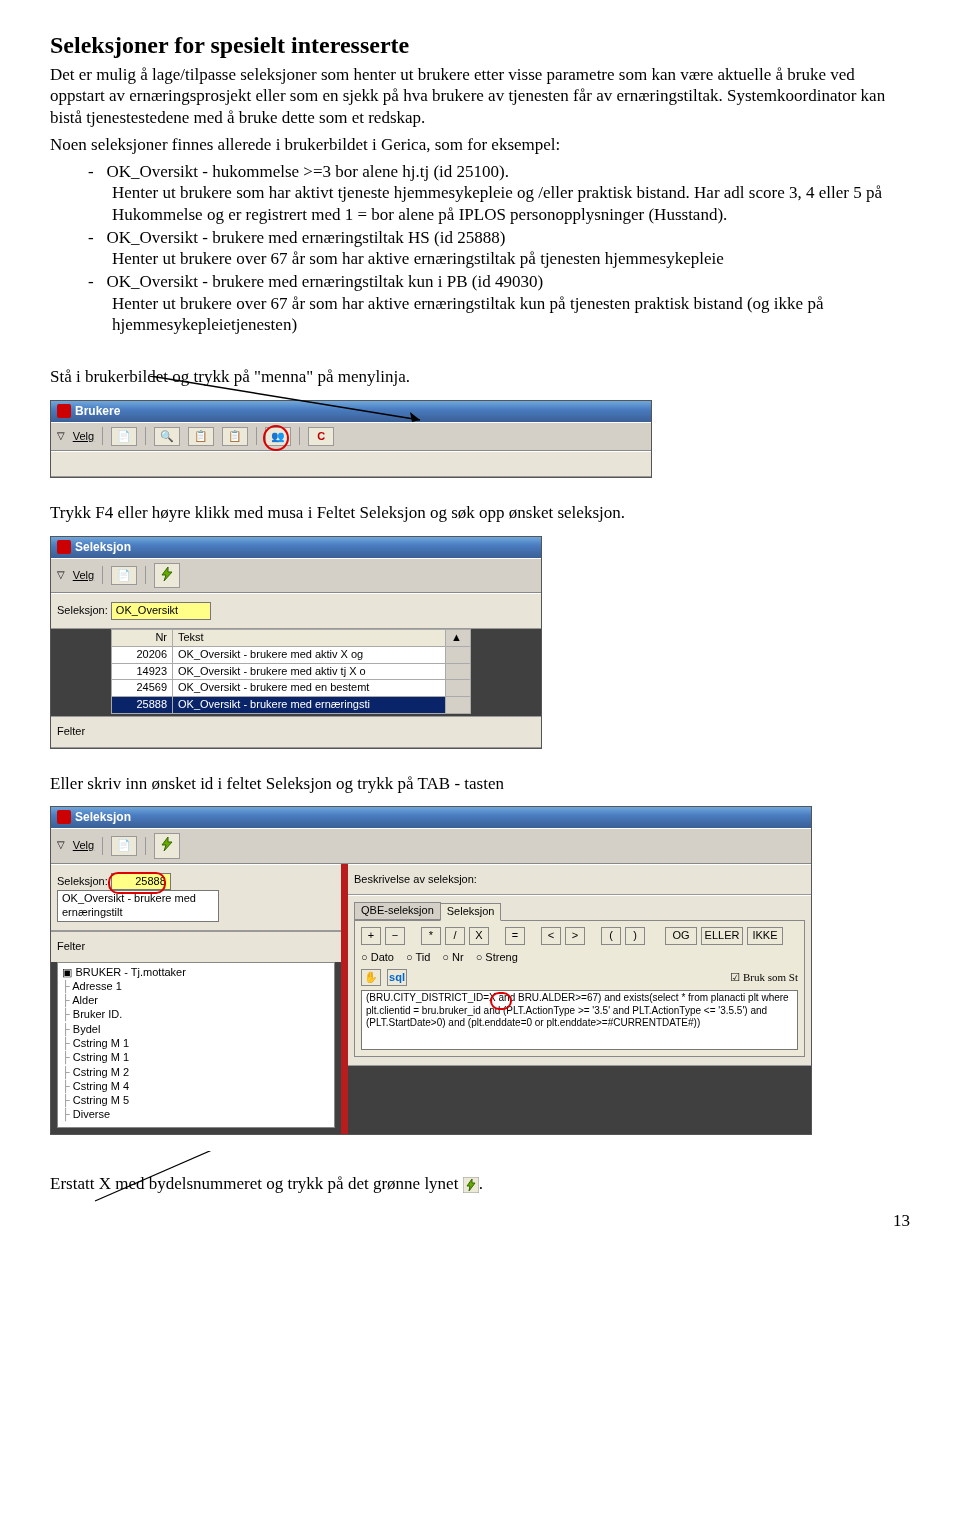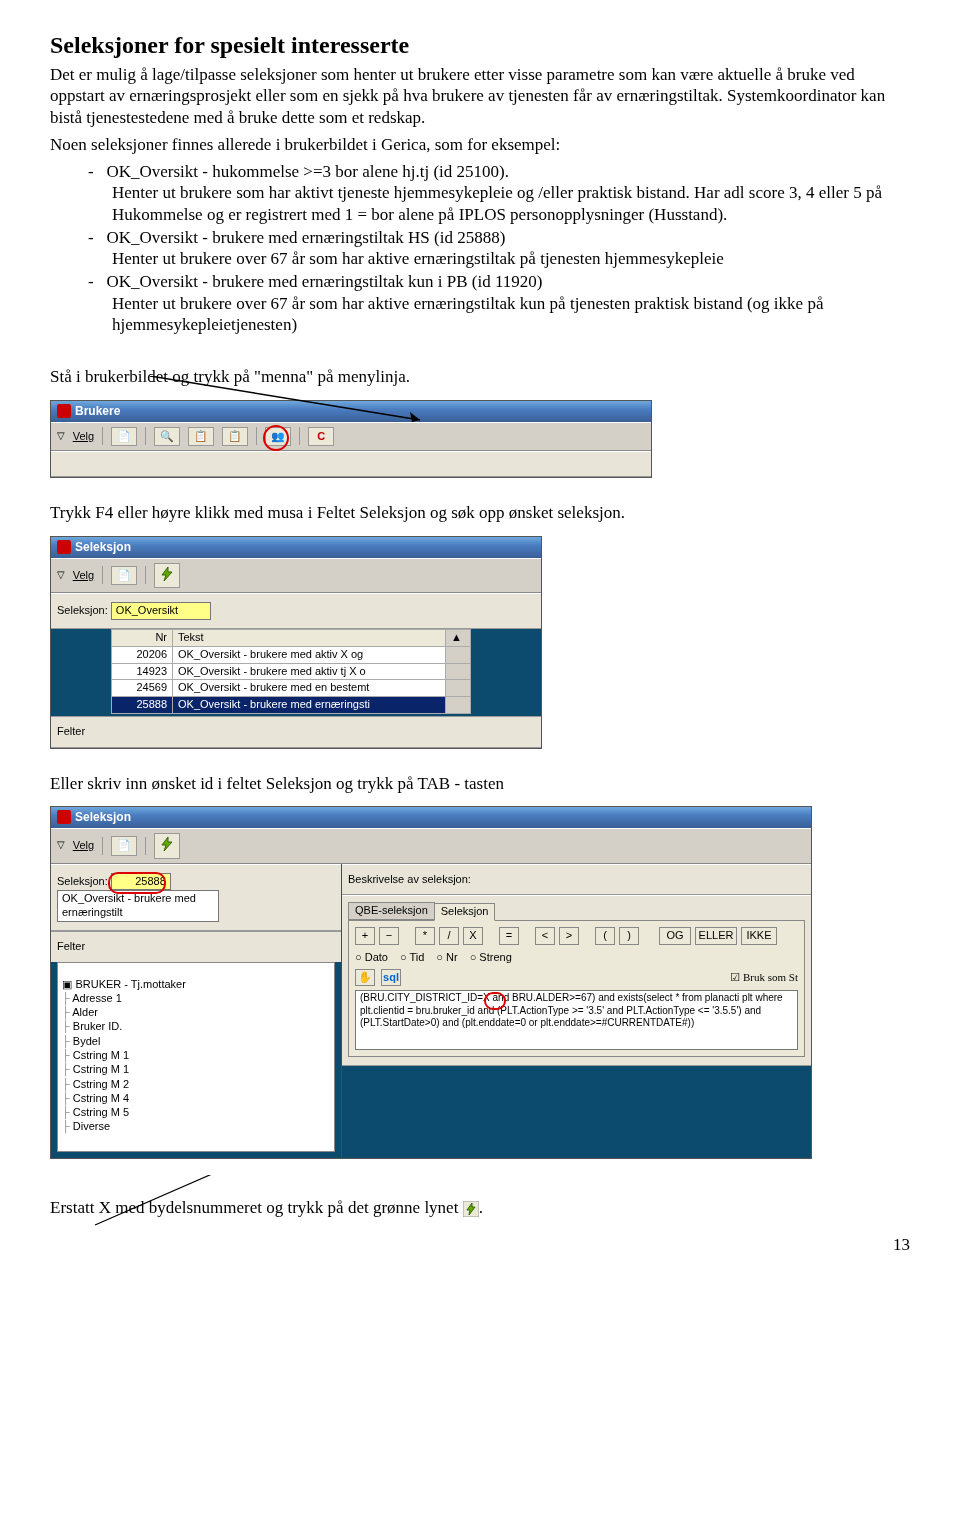--- a/index.html
+++ b/index.html
@@ -14,21 +14,21 @@
   }
   h1 { font-size: 24px; font-weight: bold; margin: 0 0 4px 0; }
   p { margin: 0 0 6px 0; }
   .indent-block { margin-left: 38px; }
   .dash-item { text-indent: -24px; padding-left: 24px; margin-bottom: 2px; }
   .bold { font-weight: bold; }
   .under { text-decoration: underline; }
   .sshot {
     display: inline-block;
     border: 1px solid #555;
-    background: #0c4a6e;
+    background: #404040;
     margin: 6px 0 10px 0;
     position: relative;
   }
   
   .titlebar {
     background: linear-gradient(#6fa8dc,#4a7cc0 40%,#3a5f95);
     color: #fff;
     font-family: Tahoma, sans-serif;
     font-size: 12px;
     font-weight: bold;
@@ -108,40 +108,40 @@
     display:inline-block; width:16px; height:16px; vertical-align:middle;
     position:relative;
   }
   .lightning svg { width:16px; height:16px; }
   .tab-row { display:flex; font-family:Tahoma,sans-serif; font-size:11px; }
   .tab { border:1px solid #888; padding:1px 6px; background:#d4d0c8; margin-right:-1px; }
   .tab.active { background:#ece9d8; border-bottom:1px solid #ece9d8; position:relative; top:1px; }
   .op-row { display:flex; gap:4px; }
   .op-btn { border:1px solid #888; background:#ece9d8; width:18px; text-align:center; font-size:11px; padding:1px 0; }
   .radio-row { font-family:Tahoma,sans-serif; font-size:11px; display:flex; gap:12px; align-items:center; padding:2px 0 4px 0;}
-  .tree { font-family:Tahoma,sans-serif; font-size:11px; background:#fff; border:1px solid #888; padding:14px 4px; line-height:1.3; }
+  .tree { font-family:Tahoma,sans-serif; font-size:11px; background:#fff; border:1px solid #888; padding:2px 4px; line-height:1.3; }
   .tree .node::before { content:"├ "; color:#888; }
   .pagenum { text-align:right; font-family:"Times New Roman",serif; font-size:17px; margin-top:16px; }
 </style>
 </head>
 <body>
 
 
 
 
 <h1>Seleksjoner for spesielt interesserte</h1>
 <p>Det er mulig å lage/tilpasse seleksjoner som henter ut brukere etter visse parametre som kan være aktuelle å bruke ved oppstart av ernæringsprosjekt eller som en sjekk på hva brukere av tjenesten får av ernæringstiltak. Systemkoordinator kan bistå tjenestestedene med å bruke dette som et redskap.</p>
 <p>Noen seleksjoner finnes allerede i brukerbildet i Gerica, som for eksempel:</p>
 
 <div class="indent-block">
   <div class="dash-item">-&nbsp;&nbsp;&nbsp;<span>OK_Oversikt - hukommelse &gt;=3 bor alene hj.tj (id 25100).</span><br>
     <span>Henter ut brukere som har aktivt tjeneste hjemmesykepleie og /eller praktisk bistand. Har adl score 3, 4 eller 5 på Hukommelse og er registrert med 1 = bor alene på IPLOS personopplysninger (Husstand).</span></div>
   <div class="dash-item">-&nbsp;&nbsp;&nbsp;<span>OK_Oversikt - brukere med ernæringstiltak HS (id 25888)</span><br>
     <span>Henter ut brukere over 67 år som har aktive ernæringstiltak på tjenesten hjemmesykepleie</span></div>
-  <div class="dash-item">-&nbsp;&nbsp;&nbsp;<span>OK_Oversikt - brukere med ernæringstiltak kun i PB (id 11920)</span><br>
+  <div class="dash-item">-&nbsp;&nbsp;&nbsp;<span>OK_Oversikt - brukere med ernæringstiltak kun i PB (id 49030)</span><br>
     <span>Henter ut brukere over 67 år som har aktive ernæringstiltak kun på tjenesten praktisk bistand (og ikke på hjemmesykepleietjenesten)</span></div>
 </div>
 
 <p style="margin-top:10px"><br>
 <span>Stå i brukerbildet og trykk på "menna" på menylinja.</span></p>
 
 
 <div class="arrow-box">
   <svg class="arrow" width="380" height="60" style="left:90px; top:-18px; z-index:5;">
     <line x1="10" y1="0" x2="280" y2="44" stroke="#000" stroke-width="1.5"></line>
@@ -248,21 +248,21 @@
     <span style="border-left:1px solid #999;height:18px"></span>
     <span class="tb-btn">
       <svg viewBox="0 0 16 16">
           <polygon points="9,1 3,9 7,9 5,15 13,6 9,6" fill="#6a0" stroke="#360"></polygon>
         </svg>
     </span>
   </div>
 
   <div style="display:flex">
 
-    <div style="flex:0 0 290px; border-right:1px solid #b91c1c">
+    <div style="flex:0 0 290px; border-right:7px solid #b91c1c">
       <div class="pale-bar" style="position:relative">
         <span>Seleksjon:</span>
         <span class="yellow-field" style="width:50px;text-align:right;position:relative">
           <span>25888</span>
           <span class="circle-red" style="width:54px;height:18px;border-radius:10px;left:-4px;top:-2px;"></span>
         </span>
         <span class="white-field" style="width:152px">OK_Oversikt - brukere med ernæringstilt</span>
       </div>
       <div class="pale-bar" style="border-top:1px solid #999;border-bottom:none"><span>Felter</span></div>
       <div class="tree" style="margin:0 6px 6px 6px; height:160px; overflow:hidden">

